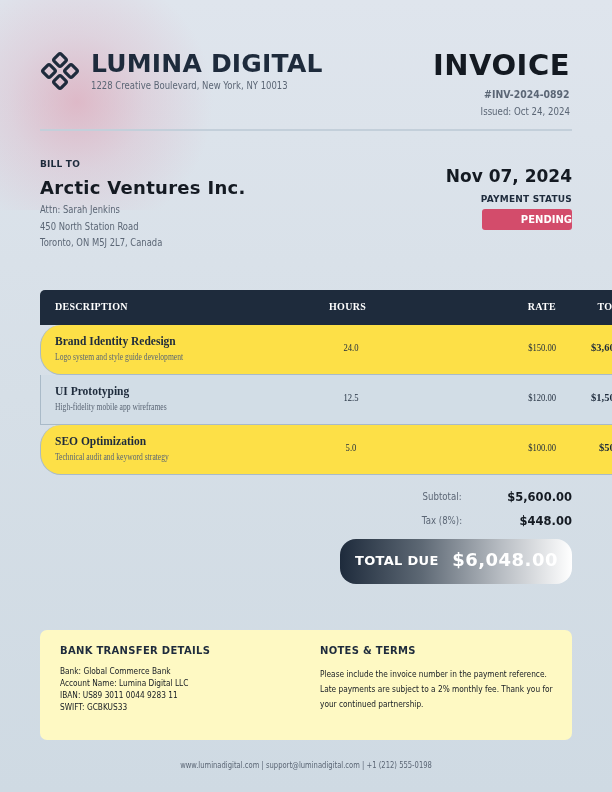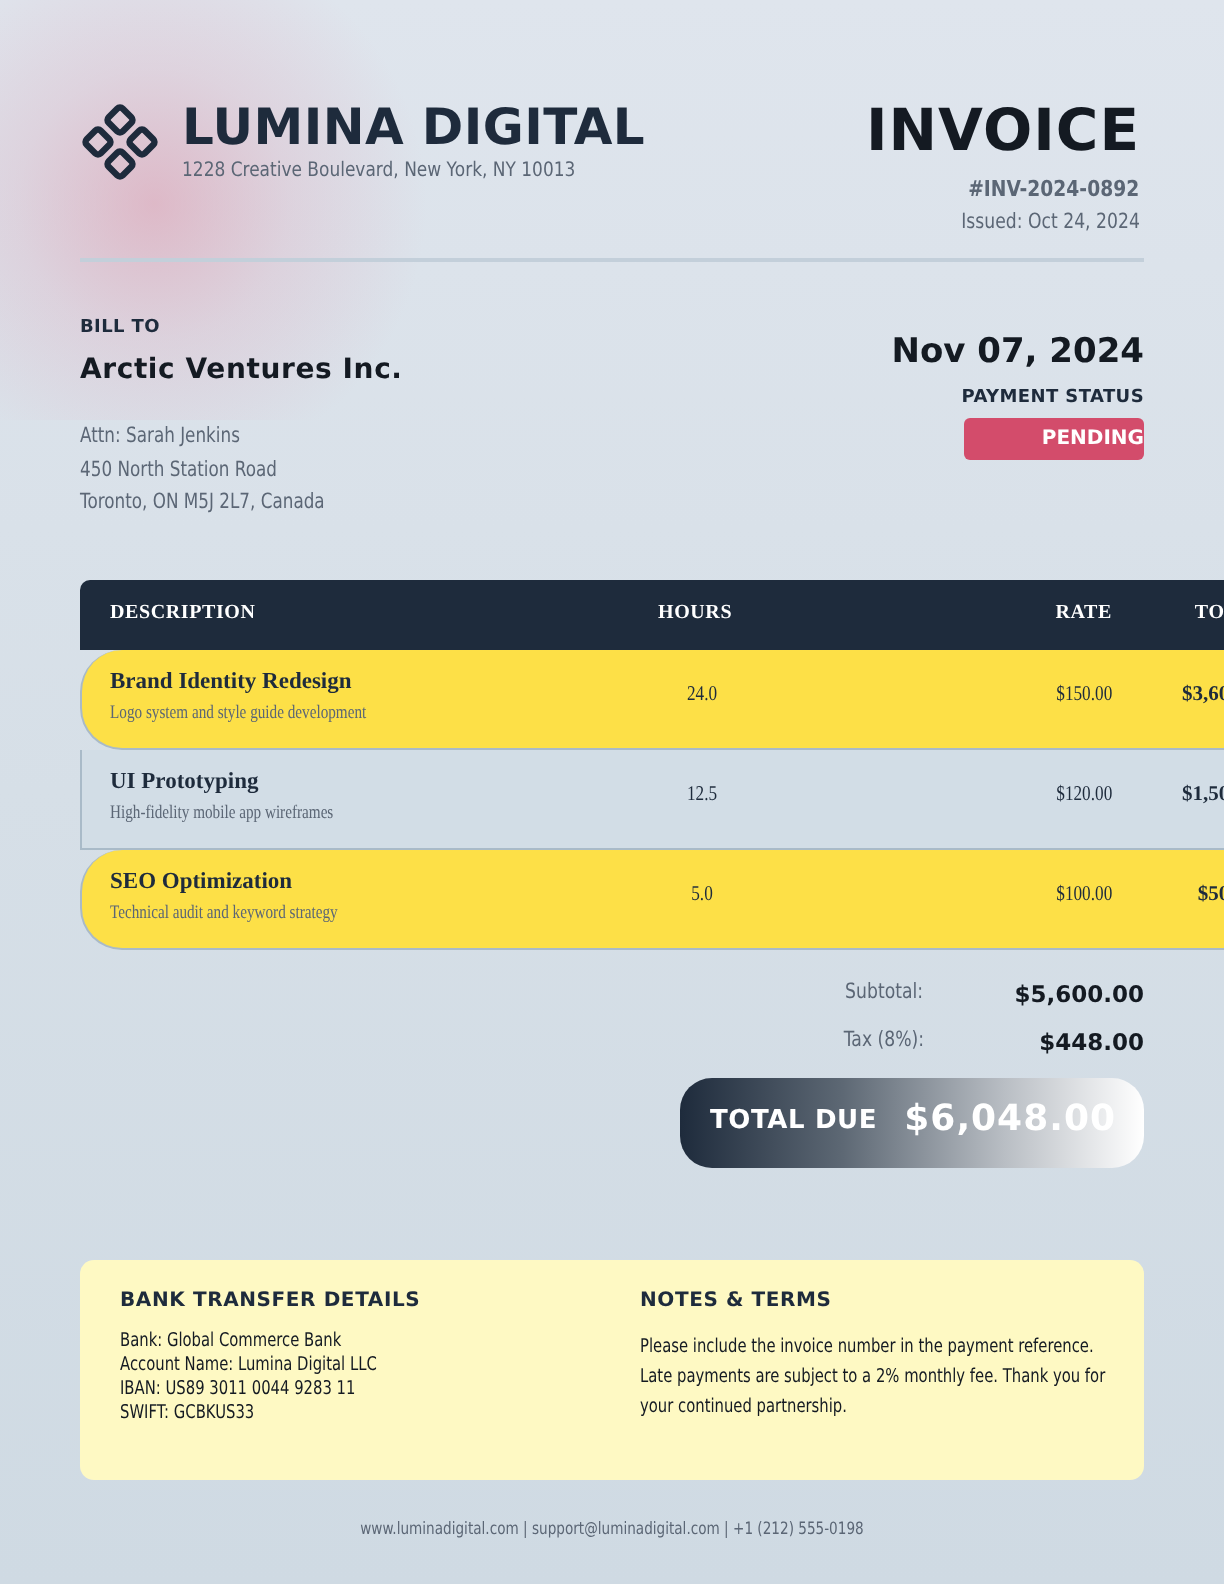--- a/index.html
+++ b/index.html
@@ -22,23 +22,23 @@
   .brand-name { position: absolute; left: 51px; top: 1px; font-size: 25px; font-weight: bold; color: #1e2b3c; letter-spacing: 0.2px; }
   .brand-addr { position: absolute; left: 51px; top: 32px; font-size: 10px; color: #5b6675; transform: scaleX(0.85); transform-origin: left; white-space: nowrap; }
   .invoice-title { position: absolute; right: 2px; top: 0; font-size: 29px; font-weight: bold; color: #141a22; letter-spacing: 0.5px; }
   .invoice-num { position: absolute; right: 2px; top: 40px; font-size: 11px; font-weight: bold; color: #5b6675; transform: scaleX(0.85); transform-origin: right; white-space: nowrap; }
   .issued { position: absolute; right: 2px; top: 57px; font-size: 10.5px; color: #5b6675; transform: scaleX(0.82); transform-origin: right; white-space: nowrap; }
   .divider { position: absolute; left: 40px; top: 129px; width: 532px; height: 2px; background: #c3cfda; }
 
   
   .billto { position: absolute; left: 40px; top: 159px; width: 260px; }
   .label-sm { font-size: 9px; font-weight: bold; color: #1e2b3c; letter-spacing: 0.2px; }
-  .client-name { margin-top: 8px; font-size: 14px; font-weight: bold; color: #141a22; letter-spacing: 0.3px; }
+  .client-name { margin-top: 8px; font-size: 18px; font-weight: bold; color: #141a22; letter-spacing: 0.3px; }
   .client-line { font-size: 10.5px; color: #5b6675; line-height: 16.5px; transform: scaleX(0.8); transform-origin: left; white-space: nowrap; }
-  .client-lines { margin-top: 17px; }
+  .client-lines { margin-top: 3px; }
 
   .due { position: absolute; right: 40px; top: 159px; width: 200px; text-align: right; }
   .due-date { margin-top: 7px; font-size: 17px; font-weight: bold; color: #141a22; }
   .pay-status-label { margin-top: 8px; }
   .badge { display: inline-block; margin-top: 5px; width: 90px; height: 21px; line-height: 21px; text-align: right; background: #d34c6b; color: #fff; font-size: 10px; font-weight: bold; border-radius: 3px; }
 
   
   .table { position: absolute; left: 40px; top: 290px; width: 608px; font-family: Liberation Serif, serif; }
   .thead { height: 35px; background: #1e2b3c; border-radius: 5px 5px 0 0; position: relative; color: #fff; font-size: 10px; font-weight: bold; letter-spacing: 0.3px; }
   .thead span { position: absolute; top: 11px; }

